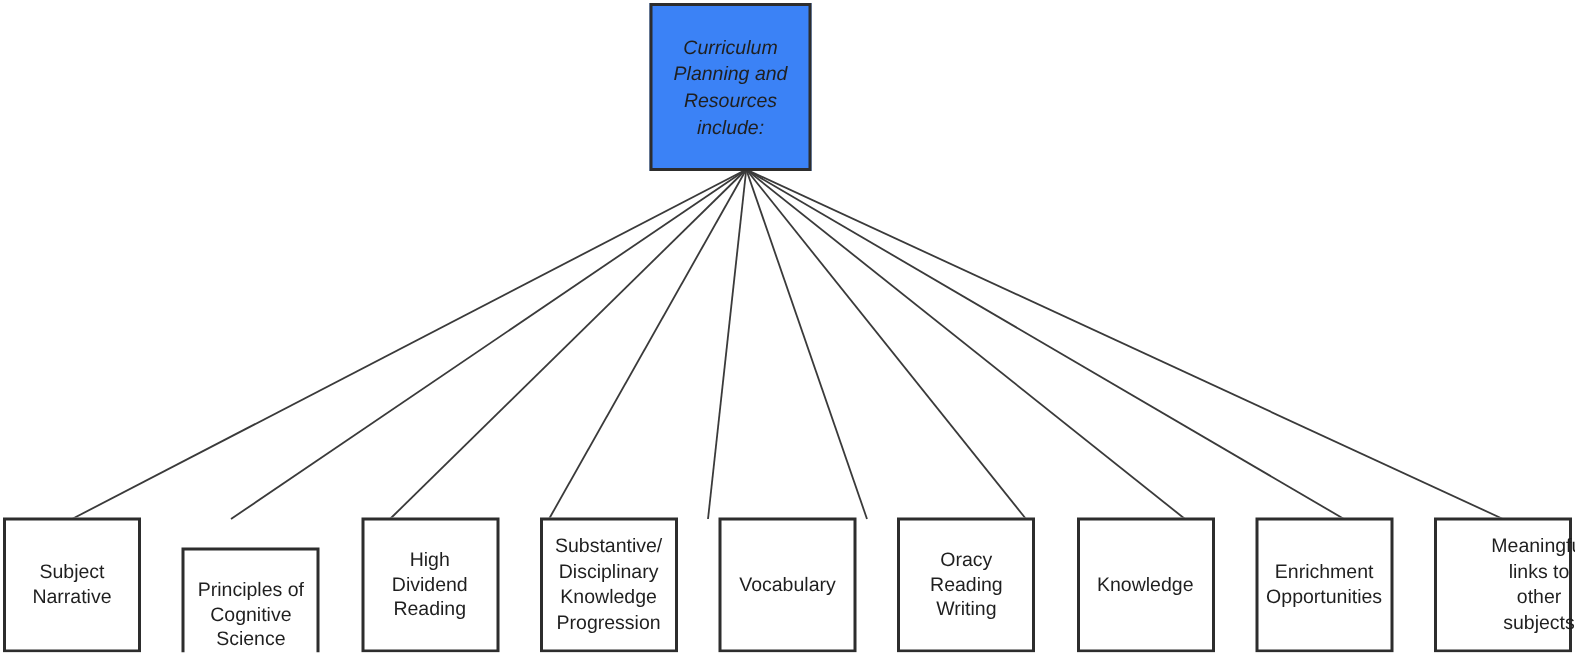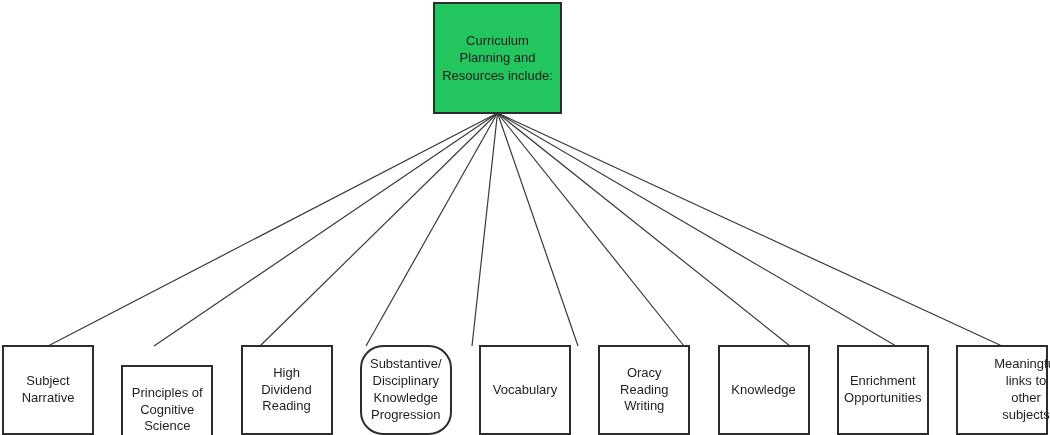--- a/index.html
+++ b/index.html
@@ -20,30 +20,31 @@
     left: 0;
     top: 0;
     width: 1050px;
     height: 435px;
     z-index: 1;
   }
   .root-box {
     position: absolute;
     left: 433px;
     top: 2px;
-    width: 129px;
+    width: 108px;
     height: 112px;
     border: 2px solid #2d2d2d;
-    background: #22c55e;
+    background: #3b82f6;
     display: flex;
     align-items: center;
     justify-content: center;
     text-align: center;
     z-index: 2;
     box-sizing: border-box;
+    font-style: italic;
   }
   .root-box .label {
     font-size: 13px;
     line-height: 1.35;
     color: #1f1f1f;
     padding: 0 7px;
   }
   .children-row {
     position: absolute;
     left: 0;
@@ -100,21 +101,21 @@
   <div class="children-row">
     <div class="child-box" style="border-color: rgb(45, 45, 45); color: rgb(31, 31, 31);">
       <div class="label">Subject Narrative</div>
     </div>
     <div class="child-box" style="border-color: rgb(45, 45, 45); color: rgb(31, 31, 31); margin-top: 20px;">
       <div class="label">Principles of Cognitive Science</div>
     </div>
     <div class="child-box" style="border-color: rgb(45, 45, 45); color: rgb(31, 31, 31);">
       <div class="label">High Dividend Reading</div>
     </div>
-    <div class="child-box" style="border-color: rgb(45, 45, 45); color: rgb(31, 31, 31); border-radius: 23px;">
+    <div class="child-box" style="border-color: rgb(45, 45, 45); color: rgb(31, 31, 31);">
       <div class="label">Substantive/ Disciplinary Knowledge Progression</div>
     </div>
     <div class="child-box" style="border-color: rgb(45, 45, 45); color: rgb(31, 31, 31); align-items: center;">
       <div class="label">Vocabulary</div>
     </div>
     <div class="child-box" style="border-color: rgb(45, 45, 45); color: rgb(31, 31, 31);">
       <div class="label">Oracy Reading Writing</div>
     </div>
     <div class="child-box" style="border-color: rgb(45, 45, 45); color: rgb(31, 31, 31);">
       <div class="label">Knowledge</div>

